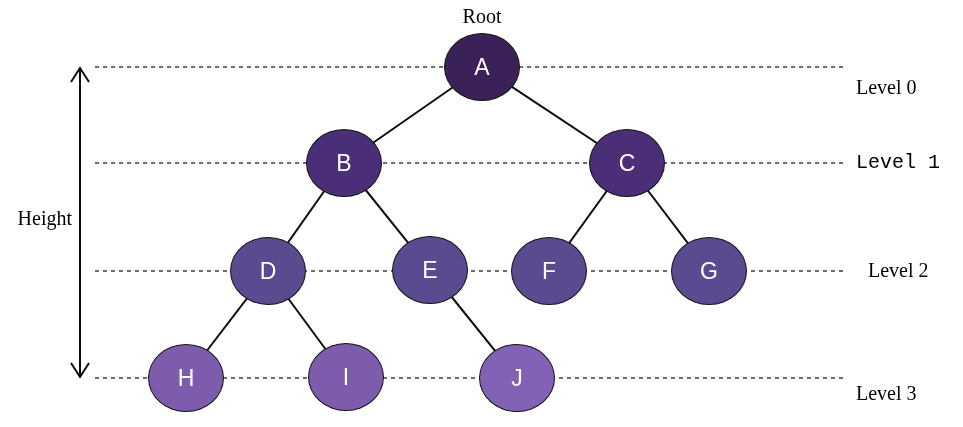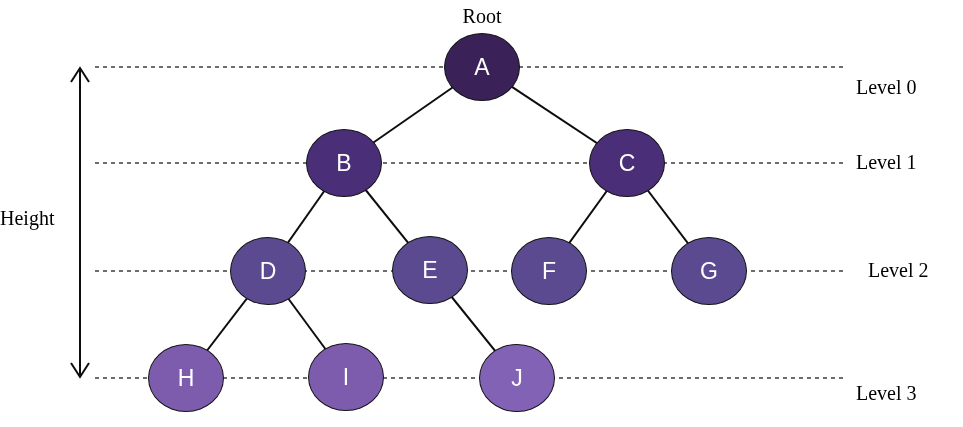--- a/index.html
+++ b/index.html
@@ -68,25 +68,25 @@
   .root-label {
     left: 444px;
     top: 5px;
     width: 76px;
     text-align: center;
   }
   .height-label {
     left: 0px;
     top: 207px;
     width: 72px;
-    text-align: left;
+    text-align: right;
   }
   .level-label { left: 856px; }
   .lvl-0 { top: 55px; margin-top: 21px; }
-  .lvl-1 { top: 151px; }
+  .lvl-1 { top: 151px; font-family: Liberation Mono, monospace; }
   .lvl-2 { top: 259px; margin-left: 12px; }
   .lvl-3 { top: 366px; margin-top: 16px; }
 </style>
 </head>
 <body>
 
 <div class="canvas">
 
   <svg class="layer" width="963" height="427" viewBox="0 0 963 427">
 

